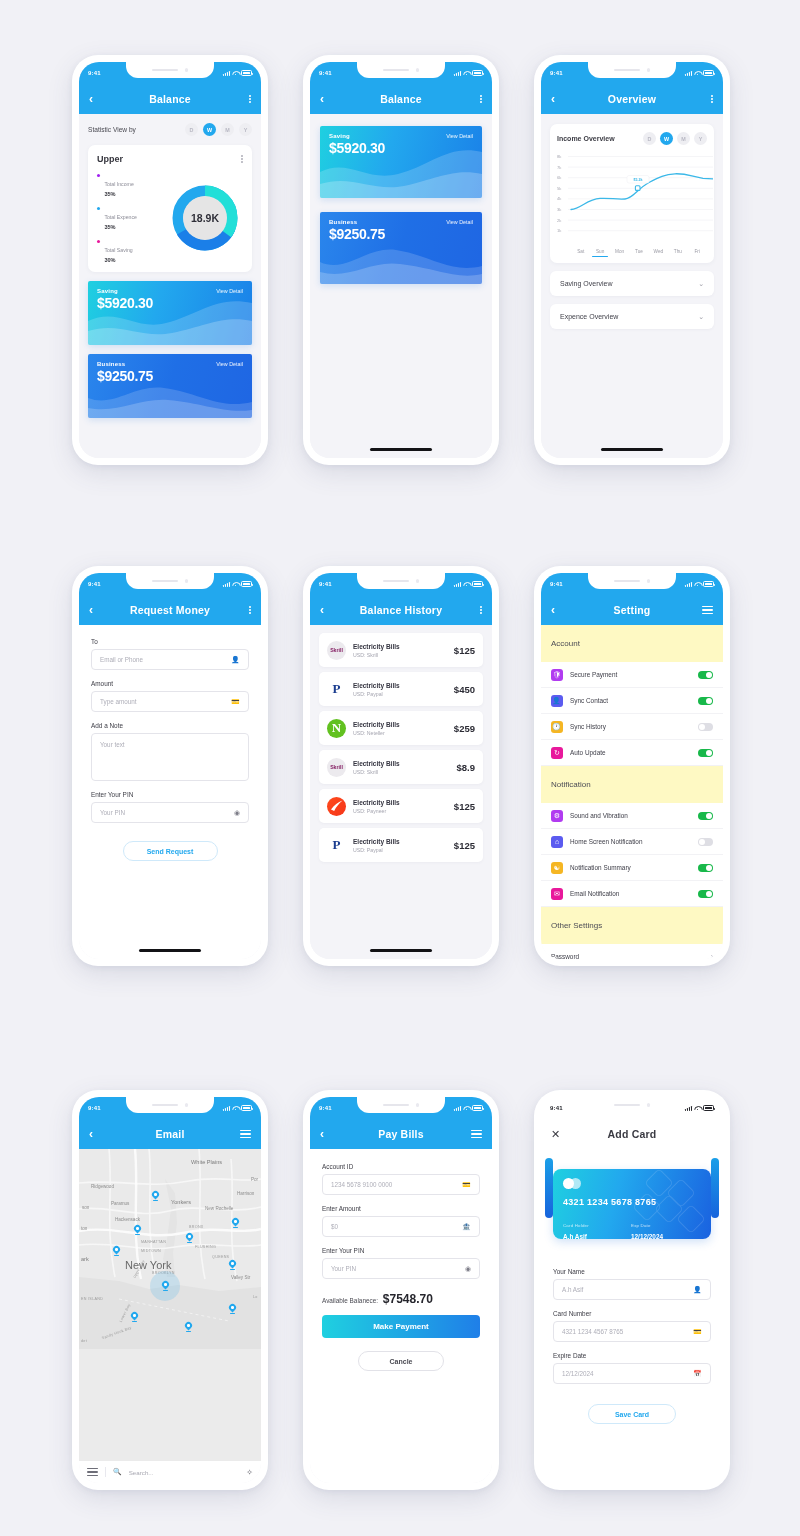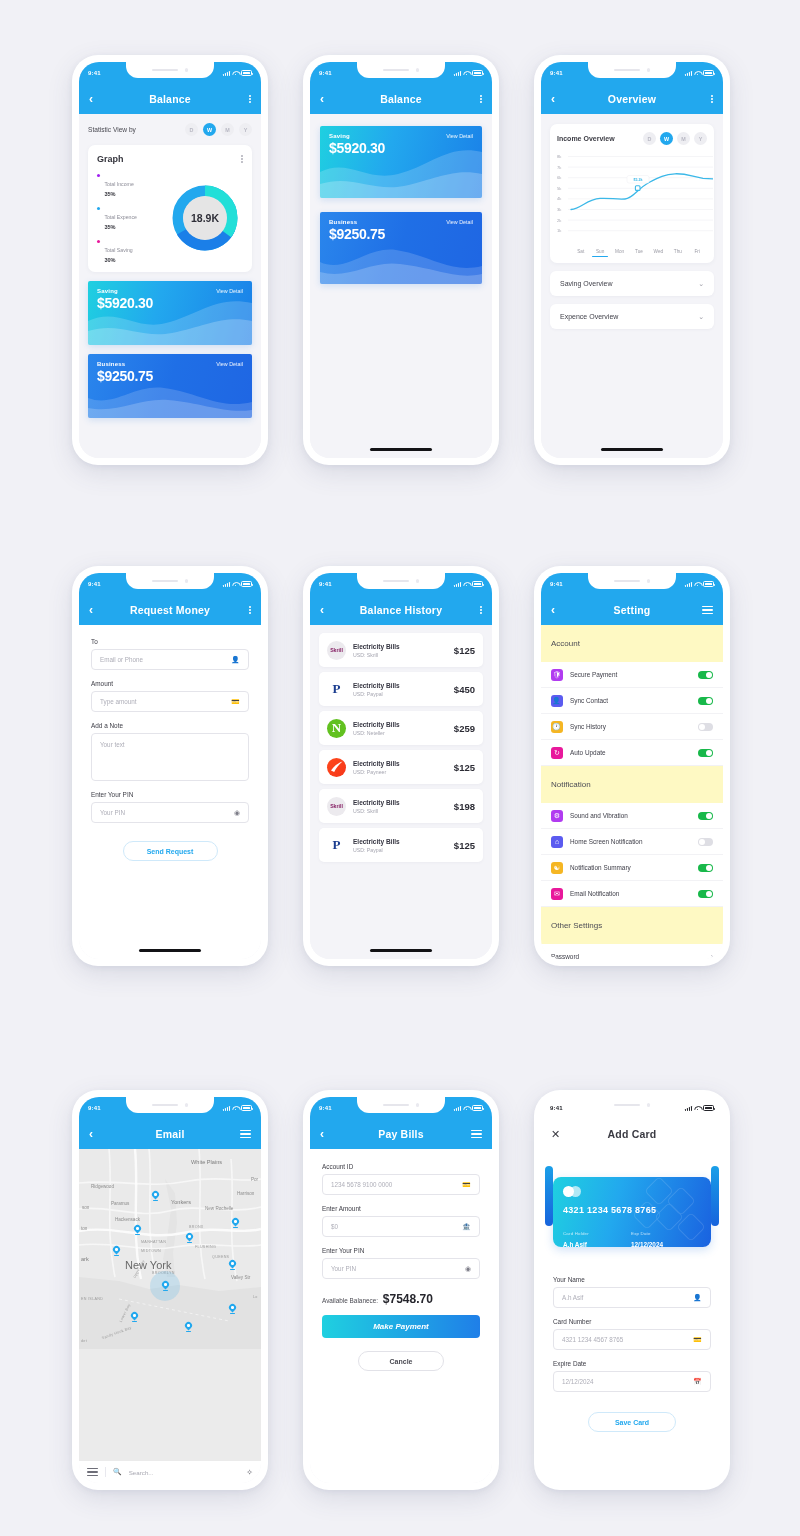--- a/index.html
+++ b/index.html
@@ -176,21 +176,21 @@
   .btn-outline{
     margin:18px auto 0; width:95px; height:20px; border-radius:11px;
     border:1px solid #cfe9fa; background:#fff; color:#22a8ee;
     font-size:7px; font-weight:bold;
     display:flex;align-items:center;justify-content:center; cursor:pointer;
   }
   .btn-fill{
     margin-top:9px; height:23px; border-radius:4px;
     background:linear-gradient(90deg,#1fd0e0,#1f7fe8);
     color:#fff;font-size:8px;font-weight:bold;
-    display:flex;align-items:center;justify-content:center; cursor:pointer;font-style:italic;
+    display:flex;align-items:center;justify-content:center; cursor:pointer;
   }
   .bal-line{ margin-top:13px; font-size:6.4px; color:#4a4a52;}
   .bal-line b{ font-size:12px; color:#26262d; margin-left:3px;}
 
   
   .hist{ background:#f4f4f8; }
   .hist-item{
     background:#fff;border-radius:5px;margin-bottom:5px;
     height:34px;display:flex;align-items:center;padding:0 8px;gap:7px;
     box-shadow:0 1px 3px rgba(70,80,120,.05); cursor:pointer;
@@ -299,21 +299,21 @@
         <div class="stat-row">
           <span class="stat-label">Statistic View by</span>
           <span class="pill grey">D</span>
           <span class="pill active">W</span>
           <span class="pill grey">M</span>
           <span class="pill grey">Y</span>
         </div>
 
         <div class="card">
           <div class="card-head">
-            <span class="card-title">Graph</span>
+            <span class="card-title">Upper</span>
             <span class="nav-right dots" style="color:#b0b0ba">
                 <i></i>
                 <i></i>
                 <i></i>
               </span>
           </div>
           <div class="graph-body">
             <div class="legend">
               <div class="lg-item">
                 <span class="lg-dot" style="background:#a020f0"></span>
@@ -641,42 +641,42 @@
 
         <div class="hist-item">
           <span class="logo neteller">N</span>
           <span class="hist-txt">
             <div class="t">Electricity Bills</div>
             <div class="s">USD: Neteller</div>
           </span>
           <span class="hist-amt">$259</span>
         </div>
 
+        <div class="hist-item">
+          <span class="logo skrill">Skrill</span>
+          <span class="hist-txt">
+            <div class="t">Electricity Bills</div>
+            <div class="s">USD: Skrill</div>
+          </span>
+          <span class="hist-amt">$8.9</span>
+        </div>
 
         <div class="hist-item">
           <span class="logo payoneer">
             <svg viewBox="0 0 19 19" width="19" height="19">
               <path d="M4 12.5 C7 8 11 5 15.5 3.5 C12 6.5 9 10 7.2 14 Z" fill="#ffffff"></path>
             </svg>
           </span>
           <span class="hist-txt">
             <div class="t">Electricity Bills</div>
             <div class="s">USD: Payneer</div>
           </span>
           <span class="hist-amt">$125</span>
         </div>
 
-        <div class="hist-item">
-          <span class="logo skrill">Skrill</span>
-          <span class="hist-txt">
-            <div class="t">Electricity Bills</div>
-            <div class="s">USD: Skrill</div>
-          </span>
-          <span class="hist-amt">$198</span>
-        </div>
 
         <div class="hist-item">
           <span class="logo paypal">P</span>
           <span class="hist-txt">
             <div class="t">Electricity Bills</div>
             <div class="s">USD: Paypal</div>
           </span>
           <span class="hist-amt">$125</span>
         </div>
 
@@ -973,21 +973,21 @@
           <span class="wifi"></span>
           <span class="batt"></span>
         </div>
       </div>
       <div class="navbar white">
         <span class="nav-x">✕</span>
         <span class="nav-title">Add Card</span>
       </div>
       <div class="body" style="background:#fff;padding:0 12px;">
 
-        <div style="position:relative;margin:12px -12px;padding:16px 12px;">
+        <div style="position:relative;margin:4px -12px;padding:16px 12px;">
           <span class="cc-side" style="left:4px"></span>
           <span class="cc-side" style="right:4px"></span>
           <div class="cc">
             <svg viewBox="0 0 158 70" width="100%" height="100%" style="position:absolute;inset:0;opacity:.13">
               <g fill="none" stroke="#ffffff" stroke-width="1">
                 <rect x="96" y="4" width="20" height="20" rx="4" transform="rotate(45 106 14)"></rect>
                 <rect x="118" y="14" width="20" height="20" rx="4" transform="rotate(45 128 24)"></rect>
                 <rect x="106" y="30" width="20" height="20" rx="4" transform="rotate(45 116 40)"></rect>
                 <rect x="128" y="40" width="20" height="20" rx="4" transform="rotate(45 138 50)"></rect>
                 <rect x="84" y="28" width="20" height="20" rx="4" transform="rotate(45 94 38)"></rect>

